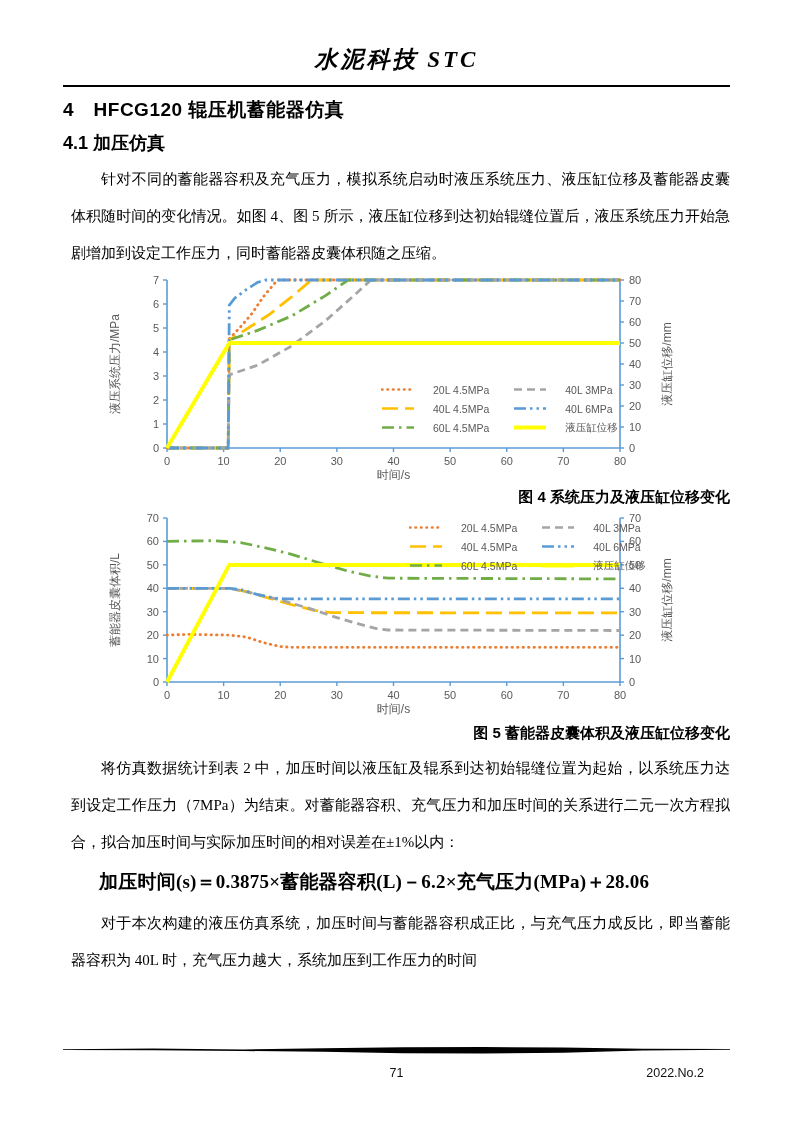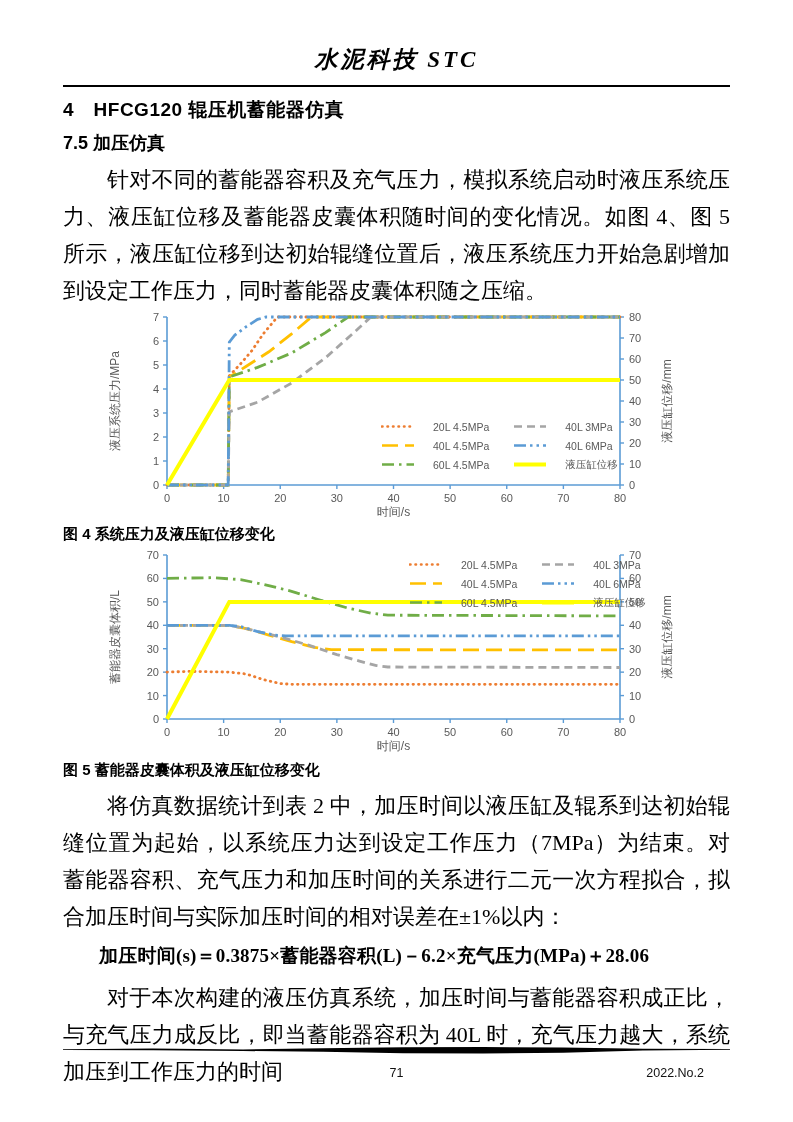--- a/index.html
+++ b/index.html
@@ -15,57 +15,57 @@
   }
   .header-rule{border-bottom:2.5px solid #000;height:0;margin-bottom:6px;}
   .section-heading{
     font-family:"Liberation Sans","DejaVu Sans",sans-serif;font-weight:700;
     font-size:19px;margin:10px 0 8px 0;letter-spacing:0.5px;
   }
   .subsection-heading{
     font-family:"Liberation Sans","DejaVu Sans",sans-serif;font-weight:700;
     font-size:18px;margin:6px 0 2px 0;
   }
-  .para{font-size:22px;line-height:37px;text-align:justify;text-indent:2em;margin:6px 0 0 0;}
+  .para{font-size:15px;line-height:37px;text-align:justify;text-indent:2em;margin:6px 0 0 8px;}
   .formula{
     font-size:19px;font-weight:700;line-height:34px;text-indent:1.9em;margin:4px 0 0 0;
     font-family:"Liberation Serif","DejaVu Serif",serif;letter-spacing:0.2px;
   }
   .chart-wrap{position:relative;width:580px;margin:0 0 0 40px;}
   .chart-wrap svg text{font-family:"Liberation Sans","DejaVu Sans",sans-serif;}
   .legend{
     position:absolute;display:grid;grid-template-rows:repeat(3,15px);
     grid-auto-flow:column;column-gap:24px;row-gap:4px;
   }
   .legend-item{
     display:flex;align-items:center;gap:18px;white-space:nowrap;
     font-family:"Liberation Sans","DejaVu Sans",sans-serif;font-size:10.5px;color:#595959;
   }
   .caption{
-    text-align:left;font-family:"Liberation Sans","DejaVu Sans",sans-serif;
+    text-align:right;font-family:"Liberation Sans","DejaVu Sans",sans-serif;
     font-size:15px;font-weight:600;line-height:22px;margin:2px 0 4px 0;
   }
   .footer{position:absolute;left:63px;right:63px;top:1041px;}
   .footer-texts{
     position:relative;margin-top:7px;height:18px;
     font-family:"Liberation Sans","DejaVu Sans",sans-serif;font-size:12.5px;color:#111;
   }
   .page-num{position:absolute;left:0;right:0;text-align:center;}
   .issue{position:absolute;right:26px;top:0;}
 </style>
 </head>
 <body>
 
 <div class="page">
 
   <div class="header-title">水泥科技 STC</div>
   <div class="header-rule"></div>
 
   <div class="section-heading">4　HFCG120 辊压机蓄能器仿真</div>
-  <div class="subsection-heading">7.5 加压仿真</div>
+  <div class="subsection-heading">4.1 加压仿真</div>
 
   <p class="para">针对不同的蓄能器容积及充气压力，模拟系统启动时液压系统压力、液压缸位移及蓄能器皮囊体积随时间的变化情况。如图 4、图 5 所示，液压缸位移到达初始辊缝位置后，液压系统压力开始急剧增加到设定工作压力，同时蓄能器皮囊体积随之压缩。</p>
 
   <div class="chart-wrap" id="fig4-wrap"><svg width="580" height="208">
         <line x1="64" y1="8" x2="64" y2="176" stroke="#5B9BD5" stroke-width="1.6"></line>
         <line x1="64" y1="176" x2="517" y2="176" stroke="#5B9BD5" stroke-width="1.6"></line>
         <line x1="517" y1="8" x2="517" y2="176" stroke="#5B9BD5" stroke-width="1.6"></line>
         <line x1="60" y1="176" x2="64" y2="176" stroke="#5B9BD5" stroke-width="1.4"></line>
         <text x="56" y="180" text-anchor="end" fill="#595959" font-size="11">0</text>
         <line x1="60" y1="152" x2="64" y2="152" stroke="#5B9BD5" stroke-width="1.4"></line>

